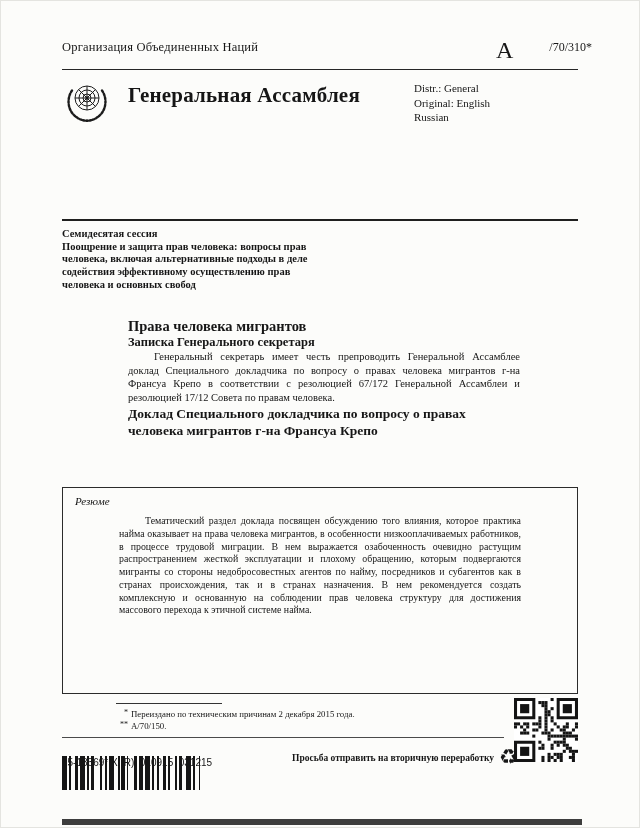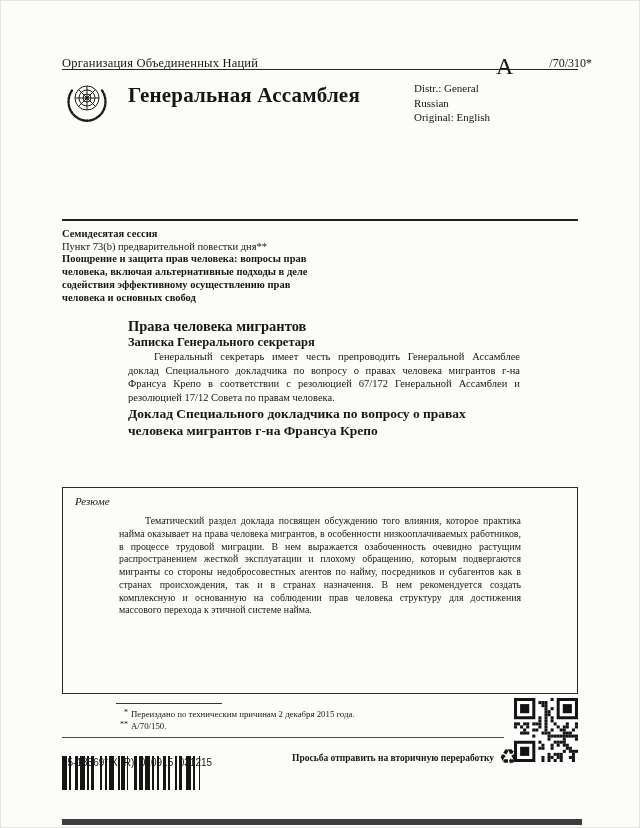--- a/index.html
+++ b/index.html
@@ -2,21 +2,21 @@
 <html><head>
 <meta charset="utf-8">
 <style>
   html,body{margin:0;padding:0;}
   body{background:#cfcfcf;font-family:"Liberation Serif",serif;}
   .page{width:640px;height:828px;background:#fcfcfa;position:relative;color:#161616;
         box-shadow:inset 0 0 0 1px #e4e4e0;overflow:hidden;}
   .page h1,.page h2,.page h3,.page p{margin:0;}
   .abs{position:absolute;}
 
-  .header-row{top:56px;left:62px;right:48px;display:flex;justify-content:space-between;align-items:flex-start;}
+  .header-row{top:40px;left:62px;right:48px;display:flex;justify-content:space-between;align-items:flex-start;}
   .org-name{font-size:12.5px;letter-spacing:.2px;}
   .doc-symbol{font-size:12px;white-space:nowrap;}
   .doc-symbol .big-a{font-size:24px;line-height:20px;}
   .doc-symbol .sym-rest{vertical-align:7px;margin-left:36px;}
 
   .rule-top{top:69px;left:62px;right:62px;border-top:1.6px solid #262626;}
 
   .masthead{top:77px;left:62px;right:62px;display:flex;}
   .emblem{width:50px;height:50px;margin-right:16px;flex:0 0 auto;}
   .mast-title{font-size:21px;font-weight:bold;flex:1;padding-top:6px;letter-spacing:.2px;}
@@ -79,30 +79,29 @@
         <line x1="33.5" y1="12.5" x2="16.5" y2="29.5"></line>
       </g>
       <g fill="none" stroke="#1c1c1c" stroke-width="2.4" stroke-dasharray="2 1.7" stroke-linecap="round">
         <path d="M10,13.5 C4.5,21.5 5.5,33 13.5,39.5 C17,42.3 21.5,43.8 25,43.8"></path>
         <path d="M40,13.5 C45.5,21.5 44.5,33 36.5,39.5 C33,42.3 28.5,43.8 25,43.8"></path>
       </g>
     </svg>
     <div class="mast-title">Генеральная Ассамблея</div>
     <div class="distr">
       <div>Distr.: General</div>
+      <div>Original: English</div>
       <div>Russian</div>
-      <div>Original: English</div>
     </div>
   </div>
 
   <div class="abs rule-session"></div>
 
   <div class="abs session">
     <div class="bold">Семидесятая сессия</div>
-    <div>Пункт 73(b) предварительной повестки дня**</div>
     <div class="agenda-title">Поощрение и защита прав человека: вопросы прав человека, включая альтернативные подходы в деле содействия эффективному осуществлению прав человека и основных свобод</div>
   </div>
 
   <div class="abs content">
     <h1 class="doc-title">Права человека мигрантов</h1>
     <h2 class="doc-subtitle">Записка Генерального секретаря</h2>
     <p class="intro">Генеральный секретарь имеет честь препроводить Генеральной Ассамблее доклад Специального докладчика по вопросу о правах человека мигрантов г-на Франсуа Крепо в соответствии с резолюцией 67/172 Генеральной Ассамблеи и резолюцией 17/12 Совета по правам человека.</p>
     <h3 class="report-heading">Доклад Специального докладчика по вопросу о правах человека мигрантов г-на Франсуа Крепо</h3>
   </div>
 

